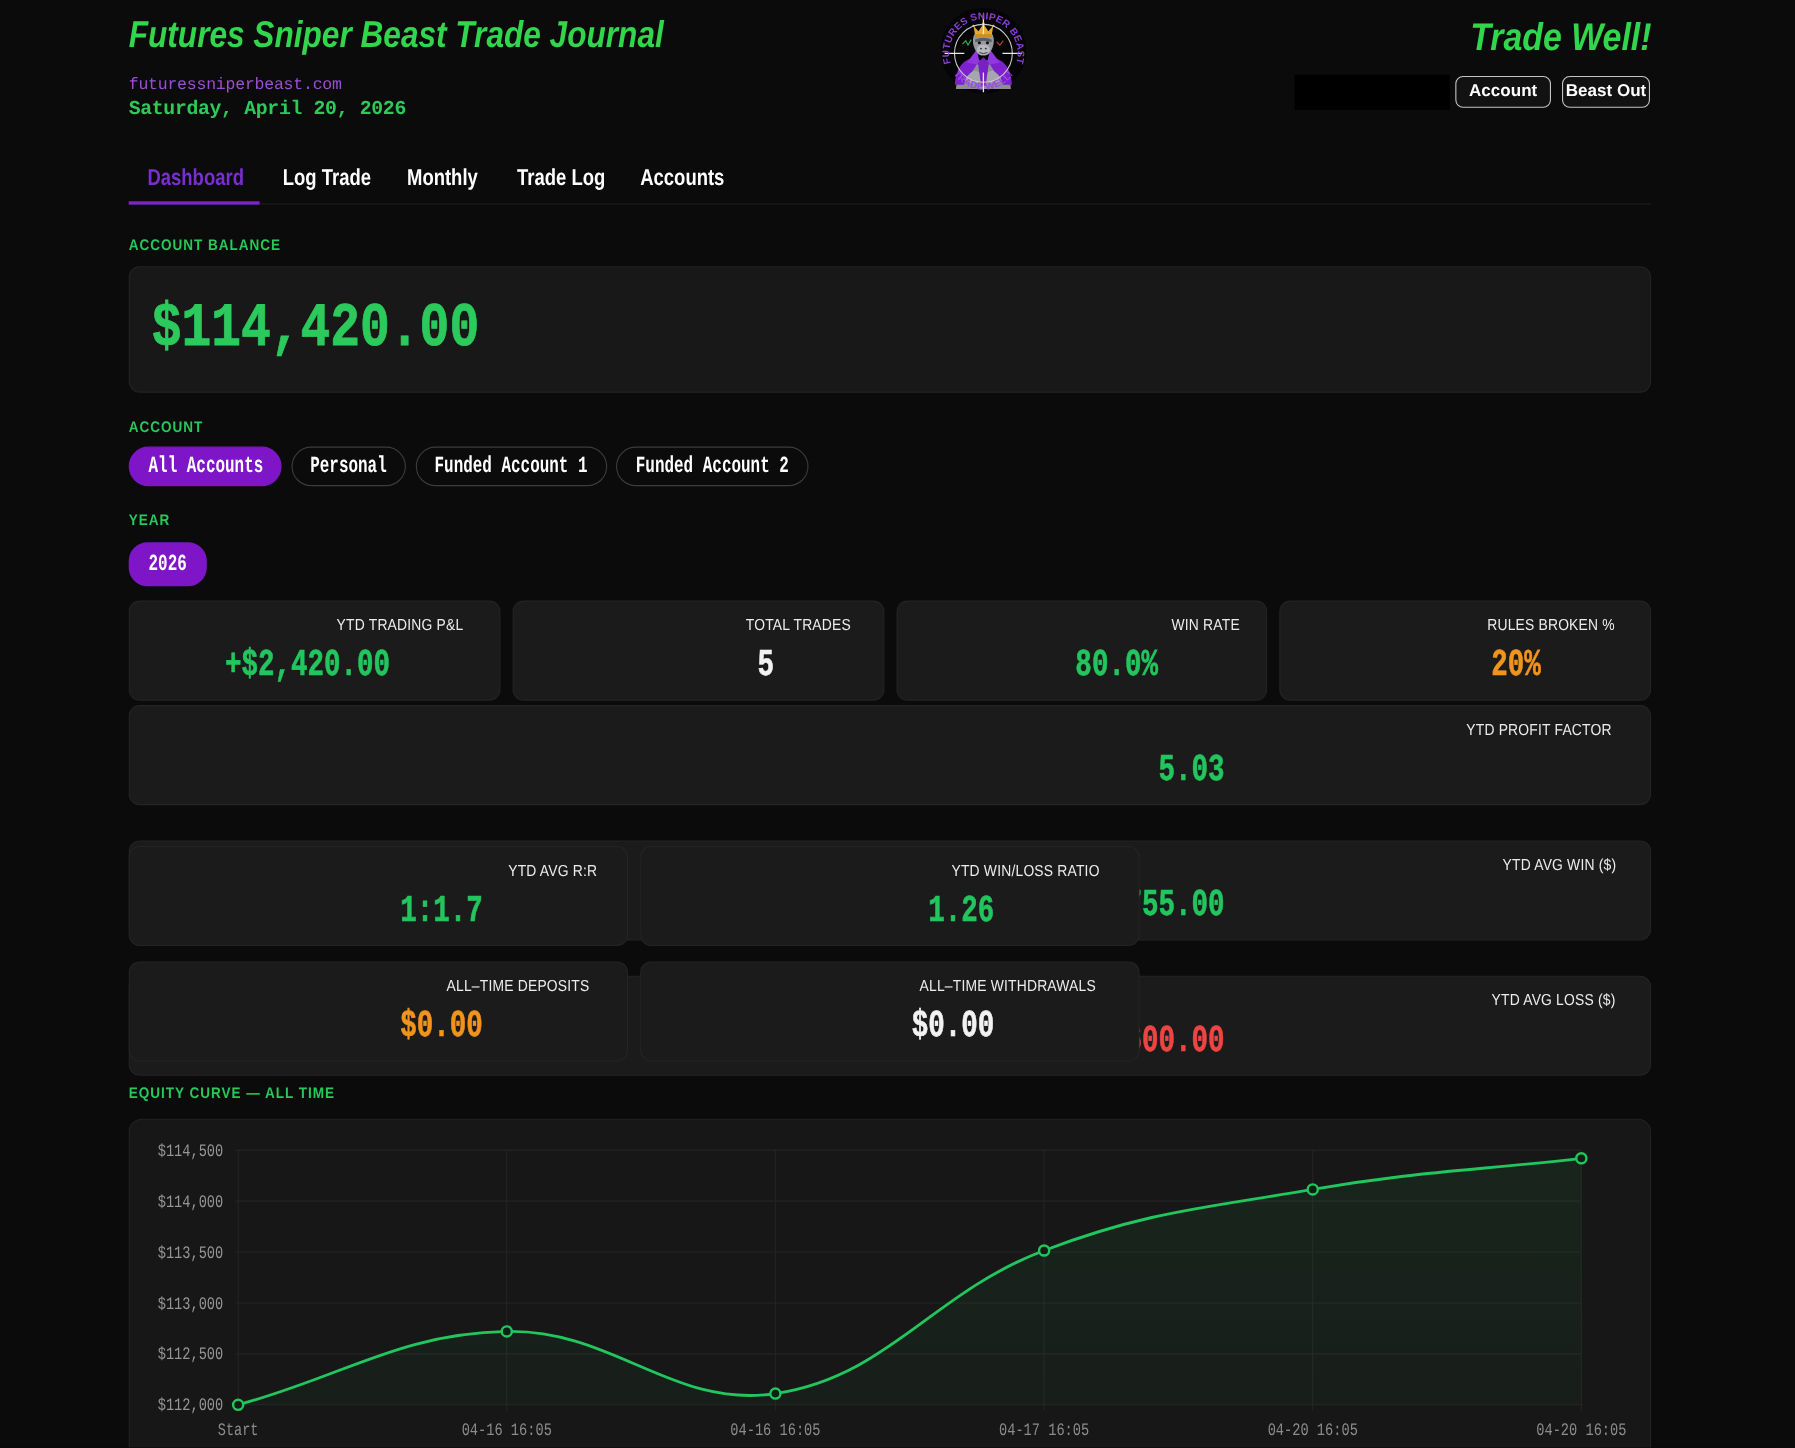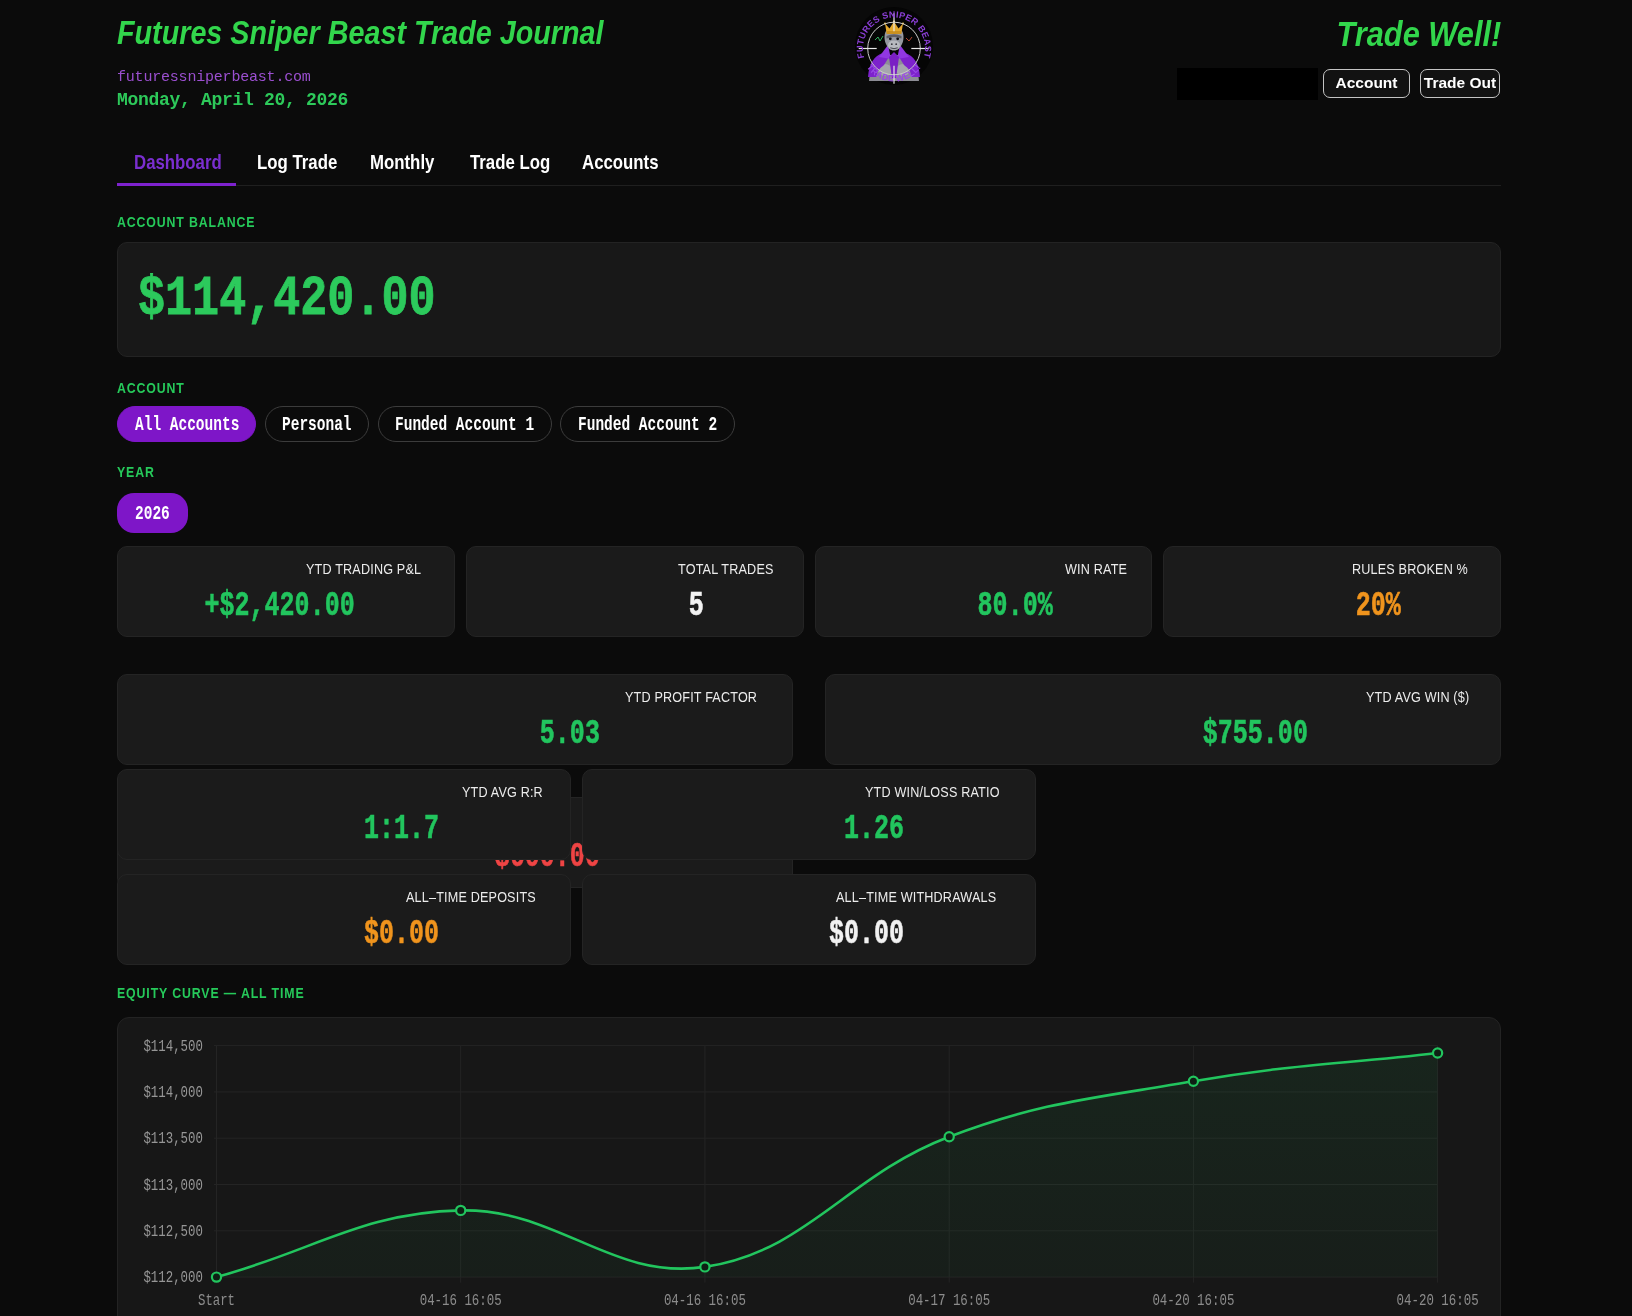--- a/index.html
+++ b/index.html
@@ -34,40 +34,40 @@
 .pills { position:absolute; left:117px; top:406px; display:flex; gap:8.5px; }
 .pill { height:36px; border-radius:18px; display:flex; align-items:center; padding:0 16.5px; border:1px solid #3c3c3c; background:transparent; }
 .pill span, .yearpill span { font-family:"Liberation Mono", monospace; font-size:21px; font-weight:bold; color:#fff; white-space:nowrap; transform:scale(0.62,0.63); transform-origin:left center; letter-spacing:0; }
 .pill.active { background:#7e16c8; border-color:#7e16c8; }
 .yearpill { position:absolute; left:117px; top:493px; height:40px; border-radius:17px; background:#7e16c8; display:flex; align-items:center; padding:0 18px; }
 .pill span, .yearpill span { display:inline-block; transform:scale(0.69,1); }
 
 
 .grid { position:absolute; left:117px; width:1384px; display:grid; gap:11px; }
 .g4 { top:546px; grid-template-columns:repeat(4,1fr); }
-.g3 { top:674px; grid-template-columns:repeat(2,1fr);gap:32px; }
+.g3 { top:641px; grid-template-columns:repeat(1,1fr);gap:32px; }
 .g3b { top:769px; grid-template-columns:repeat(3,1fr); }
 .g2 { top:874px; grid-template-columns:repeat(3,1fr); }
 .card { background:#1b1b1b; border:1px solid #242424; border-radius:10px; height:91px; padding:13px 15px 0 15px;text-align:right; }
 .card .lbl { font-size:14.5px; color:#ececec; letter-spacing:0.2px; display:inline-block; white-space:nowrap; transform:scaleX(0.87); transform-origin:left top; }
 .card .val { margin-top:8px; font-family:"Liberation Mono", monospace; font-weight:bold; font-size:34.5px; white-space:nowrap; transform:scale(0.725,1); transform-origin:left top; -webkit-text-stroke:0.6px currentColor; }
 .green { color:#22c55e; } .white { color:#f2f2f2; } .orange { color:#f0941d; } .red { color:#ef4444; }
 
 
 .chartcard { position:absolute; left:117px; top:1017px; width:1384px; height:383px; background:#171717; border:1px solid #232323; border-radius:12px; overflow:hidden; }
 </style>
 </head>
 <body>
 <div class="title">Futures Sniper Beast Trade Journal</div>
 <div class="site">futuressniperbeast.com</div>
-<div class="date">Monday, April 20, 2026</div>
+<div class="date">Saturday, April 20, 2026</div>
 <div class="tradewell">Trade Well!</div>
 <div class="pwbox"></div>
 <div class="btn pw">Account</div>
-<div class="btn so">Trade Out</div>
+<div class="btn so">Beast Out</div>
 
 <svg class="logo" width="78" height="78" viewBox="0 0 78 78">
   <defs>
     <path id="arcT" d="M 10.9,54.6 A 31,31 0 1 1 67.1,54.6"></path>
     <path id="arcB" d="M 10.4,58 A 33,33 0 0 0 67.6,58"></path>
   </defs>
   <circle cx="39" cy="39" r="39" fill="#050505"></circle>
 
   <path d="M 14,74 C 15,60 20,52 28,48 L 50,48 C 58,52 63,60 64,74 Z" fill="#8d8d95"></path>
   <ellipse cx="30" cy="63" rx="7" ry="6" fill="#a6a6ae"></ellipse>

